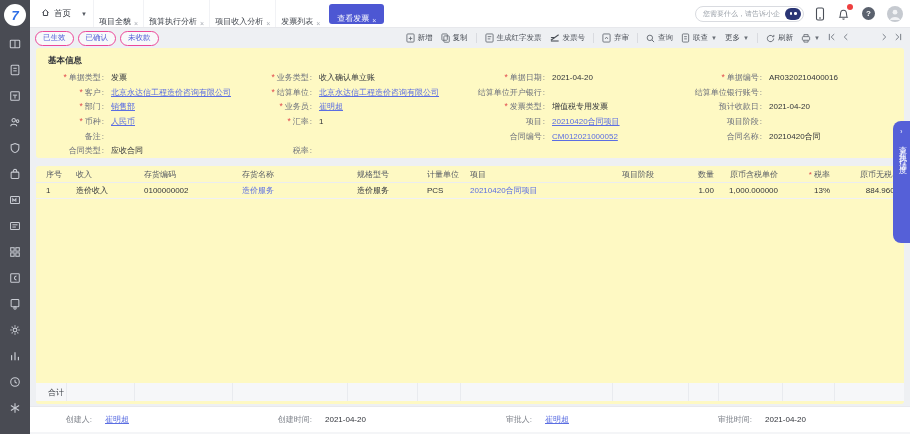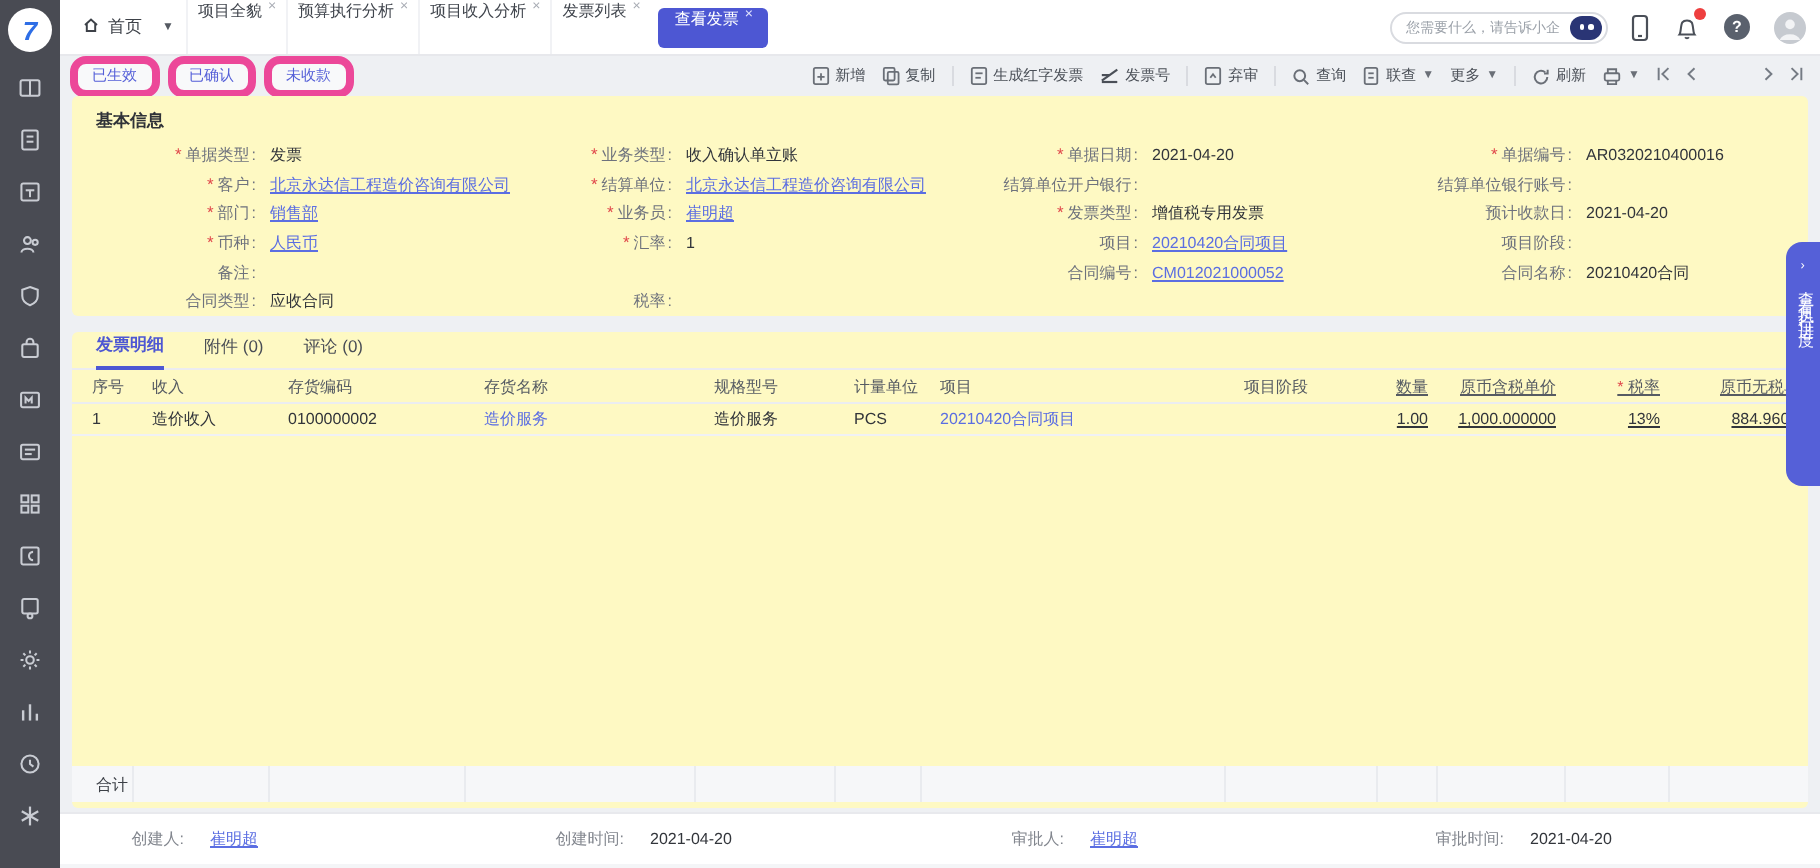--- a/index.html
+++ b/index.html
@@ -11,65 +11,65 @@
 .logo { width:22px; height:22px; border-radius:50%; background:#fff; margin-top:4px; display:flex; align-items:center; justify-content:center; color:#2e6ee6; font-weight:bold; font-style:italic; font-size:13px; }
 .side-icons { margin-top:12px; display:flex; flex-direction:column; gap:14px; }
 .side-icons svg { display:block; }
 
 
 #topbar { position:absolute; left:30px; top:0; width:880px; height:28px; background:#fff; border-bottom:1px solid #e7e8ec; display:flex; align-items:center; z-index:4; }
 .home-zone { display:flex; align-items:center; padding:0 6px 0 11px; }
 .home-zone .hlabel { font-size:8.5px; color:#3d4148; margin-left:4px; }
 .home-caret { color:#555a62; font-size:6px; margin-left:10px; }
 .tabs { display:flex; align-items:center; height:100%; }
-.tab { display:flex; align-items:flex-start; padding:0 5px; height:100%; font-size:8px; color:#40454d; border-left:1px solid #f1f2f5; }
+.tab { display:flex; align-items:flex-end; padding:0 5px; height:100%; font-size:8px; color:#40454d; border-left:1px solid #f1f2f5; }
 .tab .x { color:#a7abb3; margin-left:3px; font-size:7px; }
 .tab.active { background:#4d57d3; color:#fff; height:20px; border-radius:3px; border-left:none; margin-left:4px; padding:0 8px; }
 .tab.active .x { color:#e4e6ff; }
 .top-right { margin-left:auto; display:flex; align-items:center; padding-right:5px; }
 .search-pill { display:flex; align-items:center; height:16px; border:1px solid #d9dbe0; border-radius:9px; padding:0 2px 0 7px; margin-right:11px; }
 .search-pill .ph { font-size:7px; color:#9ba1a9; margin-right:5px; }
 .robot { width:16px; height:12px; background:#2a3575; border-radius:6px; display:flex; align-items:center; justify-content:center; gap:2px; }
 .robot i { width:2.5px; height:2.5px; background:#fff; border-radius:50%; display:block; }
 .tico { margin-right:12px; position:relative; display:flex; align-items:center; }
 .badge { position:absolute; right:-3px; top:-3px; width:6px; height:6px; background:#ee3f3f; border-radius:50%; }
 .qmark { width:13px; height:13px; border-radius:50%; background:#5a616d; color:#fff; font-size:8px; font-weight:bold; display:flex; align-items:center; justify-content:center; }
 
 
 #actionrow { position:absolute; left:30px; top:29px; width:880px; height:18px; display:flex; align-items:center; }
 .pills { display:flex; gap:4px; margin-left:5px; }
-.pill { border:4px solid #ec4899; color:#5560d8; border-radius:8px; font-size:7.5px; padding:1.5px 7px; background:rgba(255,255,255,.6); }
+.pill { border:1px solid #ec4899; color:#5560d8; border-radius:8px; font-size:7.5px; padding:1.5px 7px; background:rgba(255,255,255,.6); }
 .toolbar { margin-left:auto; display:flex; align-items:center; gap:8px; padding-right:8px; color:#4a4f57; font-size:7.5px; }
 .tbtn { display:flex; align-items:center; gap:3px; }
 .tbtn svg { display:block; }
 .tsep { width:1px; height:10px; background:#d9dbe0; }
 .caret { font-size:6px; color:#6a6f77; }
 .pgtxt { color:#3f434a; font-size:8px;margin-top:28px; }
 .pg { display:flex; align-items:center; gap:6px; color:#757b84; }
 
 
 .card { position:absolute; background:#fef9c3; border-radius:3px; }
 #card-basic { left:36px; top:48px; width:868px; height:110px; }
 .card-title { font-size:8.5px; font-weight:bold; color:#2f3238; padding:7px 0 0 12px; }
-.fgrid { display:grid; grid-template-columns:68px 136px 72px 153px 80px 142px 75px 140px; grid-auto-rows:14.7px; align-items:center; margin-top:3px;margin-left:24px; }
+.fgrid { display:grid; grid-template-columns:68px 136px 72px 153px 80px 142px 75px 140px; grid-auto-rows:14.7px; align-items:center; margin-top:3px; }
 .lbl { text-align:right; color:#6e727d; white-space:nowrap; }
 .lbl .star { color:#e0484b; margin-right:2px; font-size:8.5px; }
 .lbl .colon { margin:0 0 0 1px; }
 .val { padding-left:7px; color:#32353b; white-space:nowrap; overflow:hidden; }
 .val.link { color:#5b6ee2; text-decoration:underline; }
 
 
 #card-detail { left:36px; top:166px; width:868px; height:238px; overflow:hidden; }
 .dtabs { display:flex; align-items:flex-end; gap:20px; height:19px; padding-left:12px; border-bottom:1px solid #ececf0; }
 .dtab { font-size:8.5px; color:#4a4e56; padding-bottom:4px; }
 .dtab.active { color:#4d57d3; font-weight:bold; border-bottom:2px solid #4d57d3; margin-bottom:-1px; }
 .tblhead, .tblrow, .sumrow { display:grid; grid-template-columns:30px 68px 98px 115px 70px 43px 152px 76px 30px 64px 52px 78px; align-items:center; }
 .tblhead { height:17px; border-bottom:1px solid #ebedf0; color:#565b63; }
 .tblhead > div, .tblrow > div { padding:0 4px 0 10px; white-space:nowrap; overflow:hidden; }
-.tblhead > div.r, .tblrow > div.r { text-align:right; padding:0 4px;text-decoration:underline; }
+.tblhead > div.r, .tblrow > div.r { text-align:right; padding:0 4px; }
 .tblrow { height:16px; border-bottom:1px solid #f0f1f4; color:#32353b; }
 .tblrow .link { color:#5b6ee2; }
 .hstar { color:#e0484b; }
 .sumrow { position:absolute; left:0; bottom:3px; width:100%; height:18px; background:#f6f7f9; color:#3c4047; }
 .sumrow > div { border-left:1px solid #e9ebef; height:100%; display:flex; align-items:center; padding-left:10px; }
 .sumrow > div:first-child { border-left:none; padding-left:12px; }
 
 
 #side-tab { position:absolute; right:0; top:121px; width:17px; height:122px; background:#5560d8; border-radius:8px 0 0 8px; color:#fff; display:flex; flex-direction:column; align-items:center; z-index:6; padding-top:7px; }
 #side-tab .chev { font-size:8px; transform:scale(.8); }
@@ -409,25 +409,20 @@
     <div class="lbl"><span>税率</span><span class="colon">:</span></div>
     <div class="val"></div>
     <div class="lbl"></div>
       <div class="val"></div>
       <div class="lbl"></div>
       <div class="val"></div>
   </div>
 </div>
 
 <div class="card" id="card-detail">
-  <div class="dtabs">
-    <span class="dtab active">发票明细</span>
-    <span class="dtab">附件 (0)</span>
-    <span class="dtab">评论 (0)</span>
-  </div>
   <div class="tblhead">
     <div>序号</div>
     <div>收入</div>
     <div>存货编码</div>
     <div>存货名称</div>
     <div>规格型号</div>
     <div>计量单位</div>
     <div>项目</div>
     <div>项目阶段</div>
     <div class="r">数量</div>

